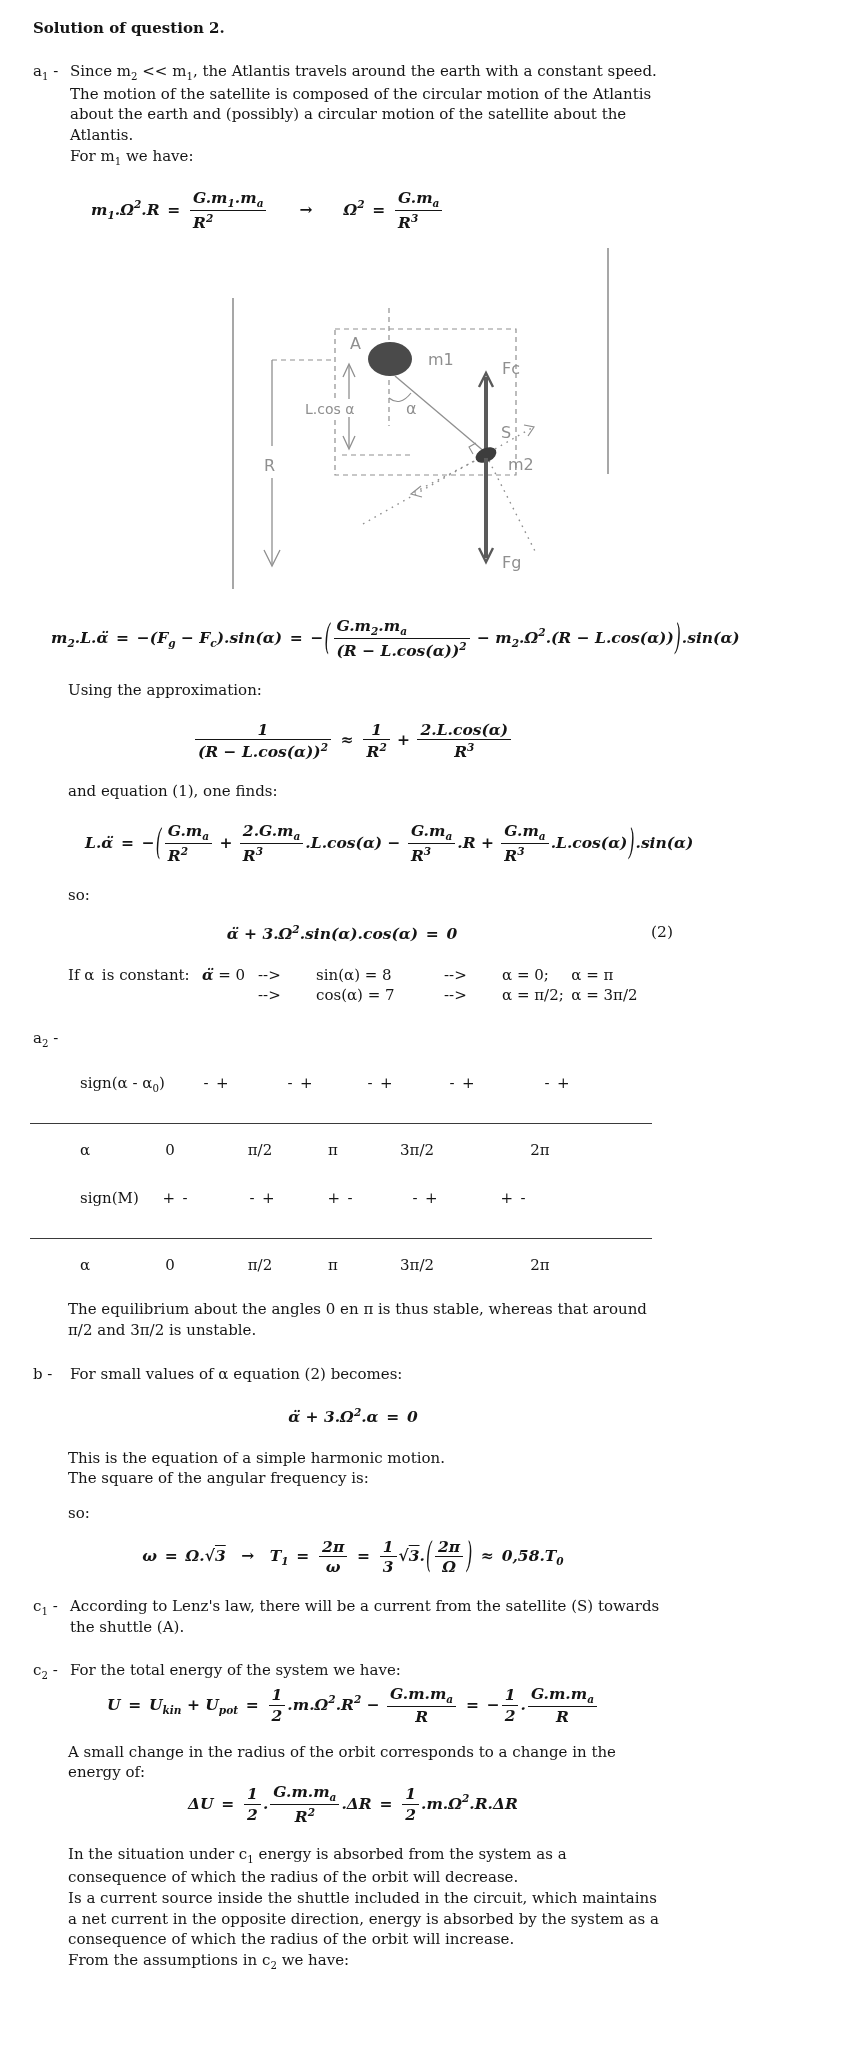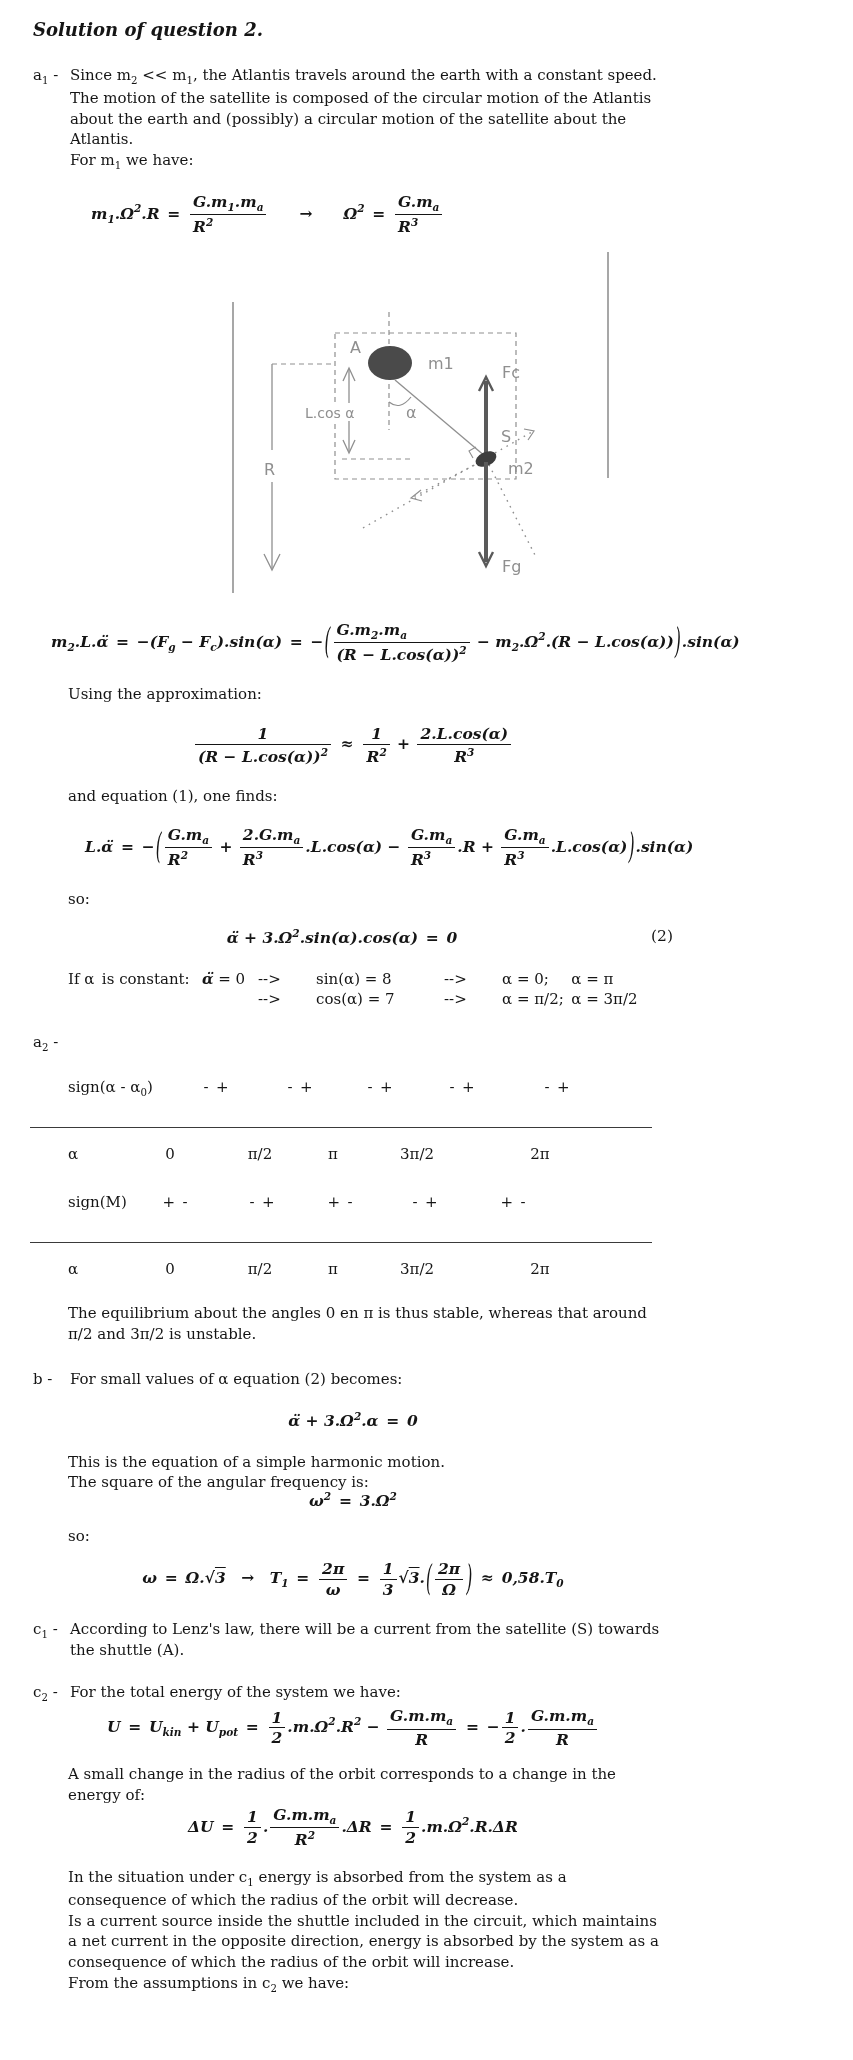--- a/index.html
+++ b/index.html
@@ -1,37 +1,37 @@
 <!DOCTYPE html>
 <html><head>
 <meta charset="utf-8">
 <style>
   html,body{margin:0;padding:0;background:#fff;color:#151515;}
   body{width:853px;font-family:"DejaVu Serif",serif;font-size:15px;line-height:1.38;}
   .doc{padding:14px 40px 36px 33px;}
-  .title{font-weight:bold;font-size:18px;margin:4px 0 22px 0;font-style:italic;}
+  .title{font-weight:bold;font-size:15px;margin:4px 0 22px 0;}
   .item{display:flex;margin-top:18px;}
   .ilabel{flex:none;width:37px;}
   .ibody{flex:1;max-width:594px;}
   .plain{margin-left:35px;max-width:594px;margin-top:18px;}
   .eq{font-style:italic;font-weight:bold;font-size:15.5px;margin:20px 0;}
   .eqwrap{width:640px;text-align:center;}
   .fr{display:inline-block;vertical-align:middle;padding:0 2px;line-height:1.15;}
   .nu{display:block;border-bottom:1.4px solid #151515;padding:0 3px 1px 3px;}
   .de{display:block;padding:1px 3px 0 3px;}
   .bp{display:inline-block;transform:scaleY(2.3);font-weight:normal;vertical-align:middle;padding:0 1px;}
   .ov{text-decoration:overline;}
   sub,sup{font-size:68%;}
   .eqnum{float:right;font-style:normal;font-weight:normal;}
   .ifc{margin-left:35px;margin-top:14px;}
   .ifr{display:flex;}
   .ifc1{width:190px;}.ifc2{width:58px;}.ifc3{width:128px;}.ifc4{width:58px;}.ifc5{flex:1;}
   .tblwrap{margin-left:35px;margin-top:10px;}
   .trow{position:relative;height:24px;margin:16px 0;}
-  .tlab{position:absolute;left:0;top:0;}
+  .tlab{position:absolute;left:12px;top:0;}
   .tc{position:absolute;top:0;transform:translateX(-50%);white-space:nowrap;}
   hr.tline{border:none;border-top:1.5px solid #3a3a3a;width:622px;margin:26px 0 4px -3px;}
   .fig{margin:-6px 0 0 167px;}
   .fig text{font-family:"DejaVu Sans",sans-serif;font-size:16px;fill:#8f8f8f;}
   .fig .sm{font-size:14px;}
 </style>
 </head>
 <body>
 
 <div class="doc">
@@ -185,23 +185,20 @@
     <div class="ilabel">b -</div>
     <div class="ibody">For small values of α equation (2) becomes:</div>
   </div>
 
   <div class="eqwrap" style="margin-top:8px">
       <div class="eq">α̈ + 3.Ω<sup>2</sup>.α = 0</div>
     </div>
 
   <div class="plain">This is the equation of a simple harmonic motion.<br>The square of the angular frequency is:</div>
 
-  <div class="eqwrap" style="margin-top:-8px">
-      <div class="eq" style="margin:4px 0">ω<sup>2</sup> = 3.Ω<sup>2</sup></div>
-    </div>
 
   <div class="plain" style="margin-top:14px">so:</div>
 
   <div class="eqwrap" style="margin-top:-6px">
       <div class="eq">ω = Ω.√<span class="ov">3</span> → T<sub>1</sub> = <span class="fr"><span class="nu">2π</span><span class="de">ω</span></span> = <span class="fr"><span class="nu">1</span><span class="de">3</span></span>√<span class="ov">3</span>.<span class="bp">(</span><span class="fr"><span class="nu">2π</span><span class="de">Ω</span></span><span class="bp">)</span> ≈ 0,58.T<sub>0</sub></div>
     </div>
 
   <div class="item">
     <div class="ilabel">c<sub>1</sub> -</div>
     <div class="ibody">According to Lenz's law, there will be a current from the satellite (S) towards the shuttle (A).</div>

